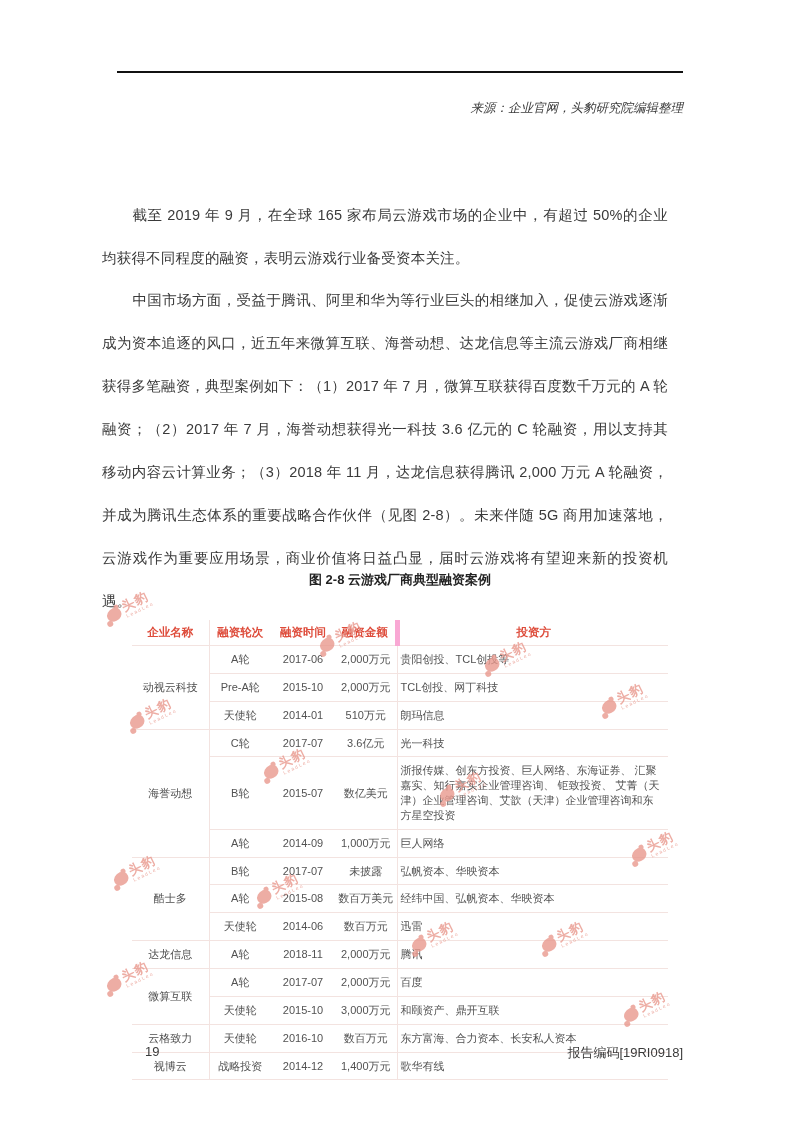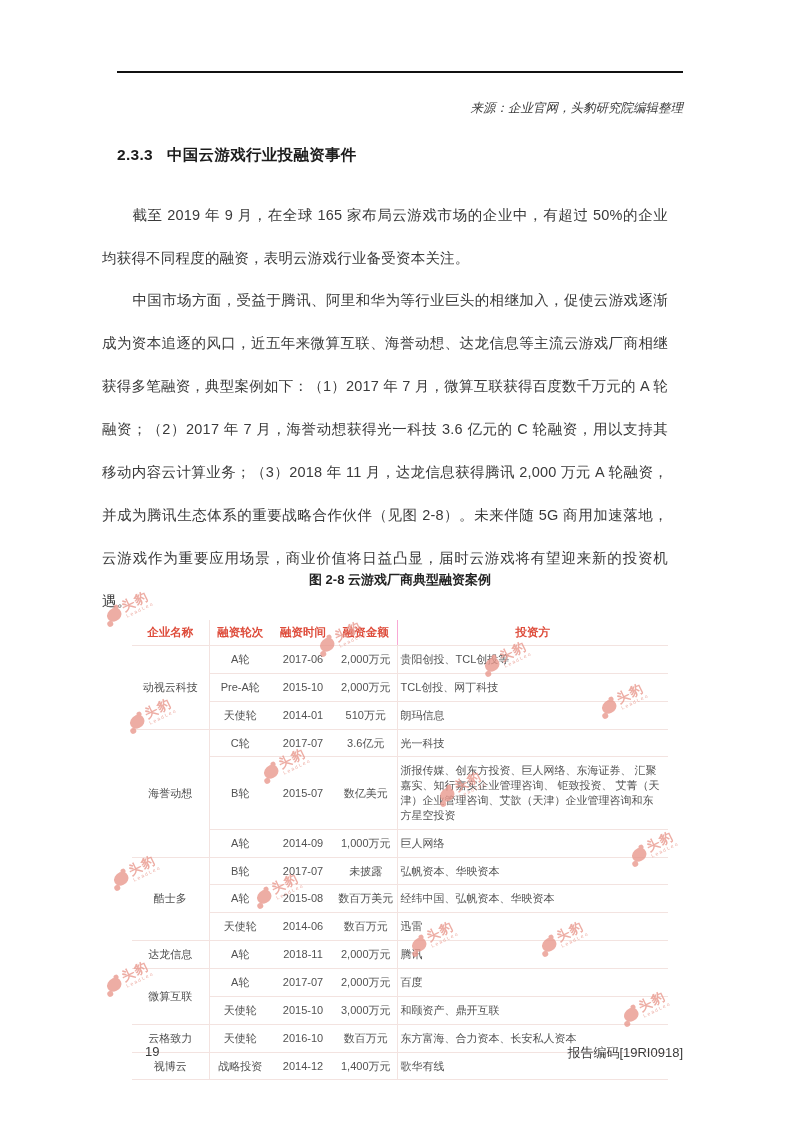--- a/index.html
+++ b/index.html
@@ -23,21 +23,21 @@
 
   .table-title{position:absolute;left:132px;top:571px;width:536px;text-align:center;
                font-size:13px;font-weight:bold;color:#232323;}
 
   table.funding{position:absolute;left:132px;top:600px;width:536px;
                 border-collapse:collapse;table-layout:fixed;
                 font-size:11px;color:#525252;margin-top:20px;}
   table.funding th{color:#de4c3b;font-weight:bold;font-size:11.5px;
                    padding:5px 3px;border-bottom:1px solid #f3e3e0;text-align:center;}
   table.funding th:first-child{border-right:1px solid #f3e3e0;}
-  table.funding th:last-child{border-left:1px solid #f9a8d4;}
+  table.funding th:last-child{border-left:5px solid #f9a8d4;}
   table.funding td{padding:6px 3px;border-bottom:1px solid #f3e3e0;
                    text-align:center;vertical-align:middle;line-height:1.35;}
   table.funding td.company{border-right:1px solid #f3e3e0;color:#4d4d4d;}
   table.funding td.investors{text-align:left;border-left:1px solid #f3e3e0;
                              padding-left:3px;padding-right:6px;}
 
   .footer-page{position:absolute;left:145px;top:1044px;font-size:13px;color:#3a3a3a;}
   .footer-code{position:absolute;right:117px;top:1044px;font-size:13px;color:#3a3a3a;margin-left:22px;}
 
   .wm{position:absolute;display:flex;align-items:center;gap:3px;
@@ -54,23 +54,20 @@
 </style>
 </head>
 <body>
 
 <div class="page">
 
   <div class="top-rule"></div>
 
   <div class="source-note">来源：企业官网，头豹研究院编辑整理</div>
 
-  <div class="section-heading">
-    <span class="num">2.3.3</span><span>中国云游戏行业投融资事件</span>
-  </div>
 
   <div class="para para-1">截至 2019 年 9 月，在全球 165 家布局云游戏市场的企业中，有超过 50%的企业均获得不同程度的融资，表明云游戏行业备受资本关注。</div>
   <div class="para para-2">中国市场方面，受益于腾讯、阿里和华为等行业巨头的相继加入，促使云游戏逐渐成为资本追逐的风口，近五年来微算互联、海誉动想、达龙信息等主流云游戏厂商相继获得多笔融资，典型案例如下：（1）2017 年 7 月，微算互联获得百度数千万元的 A 轮融资；（2）2017 年 7 月，海誉动想获得光一科技 3.6 亿元的 C 轮融资，用以支持其移动内容云计算业务；（3）2018 年 11 月，达龙信息获得腾讯 2,000 万元 A 轮融资，并成为腾讯生态体系的重要战略合作伙伴（见图 2-8）。未来伴随 5G 商用加速落地，云游戏作为重要应用场景，商业价值将日益凸显，届时云游戏将有望迎来新的投资机遇。</div>
 
   <div class="table-title">图 2-8 云游戏厂商典型融资案例</div>
 
   <table class="funding">
     <colgroup>
       <col style="width:77px">
         <col style="width:62px">

